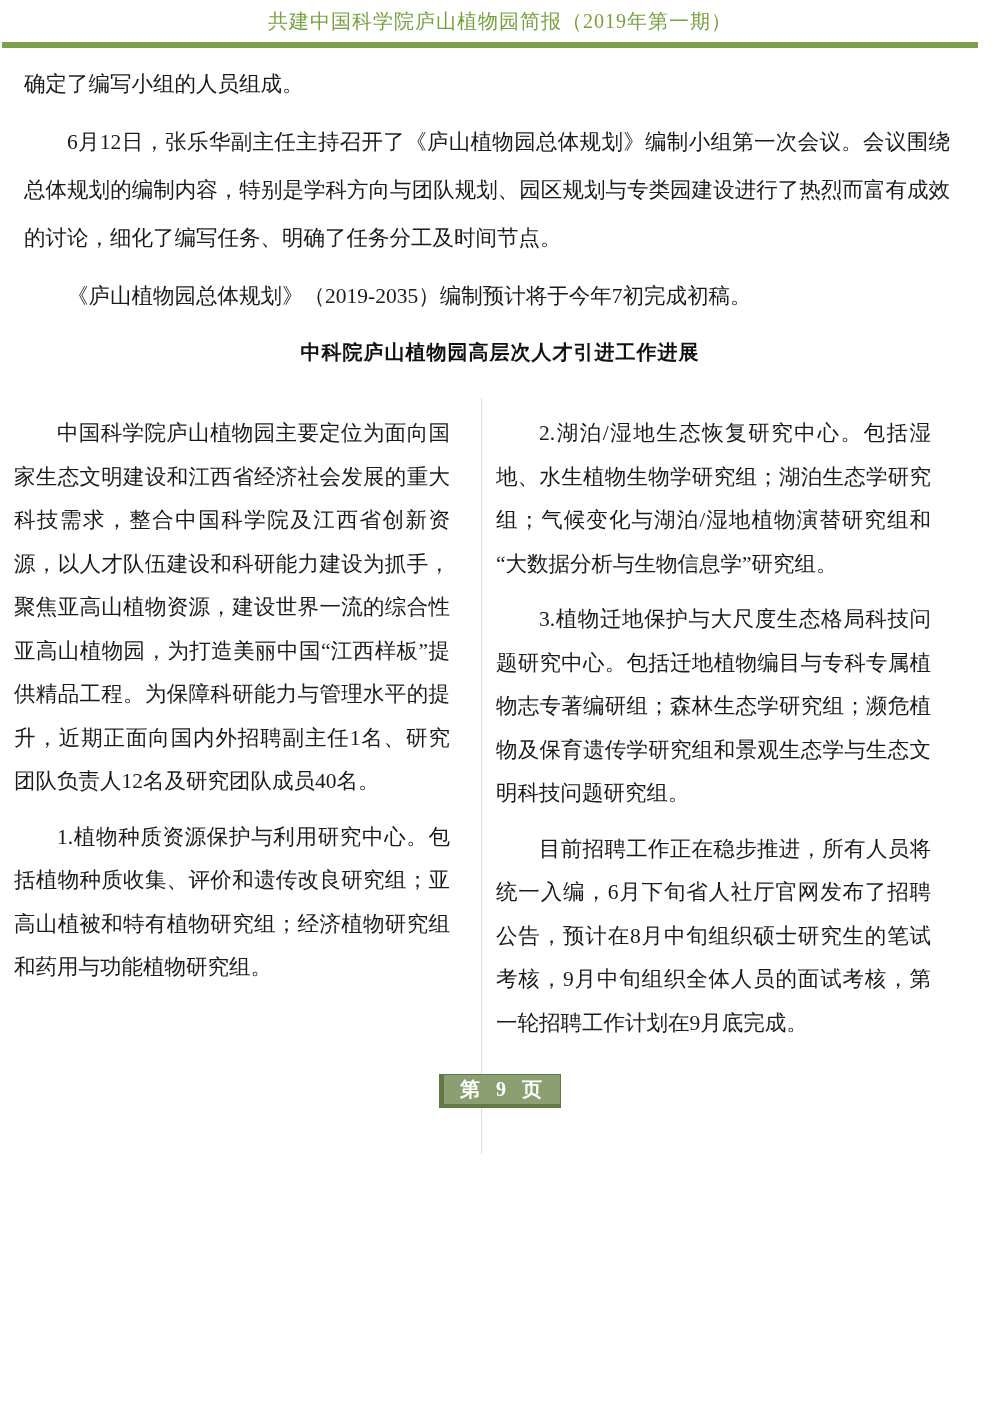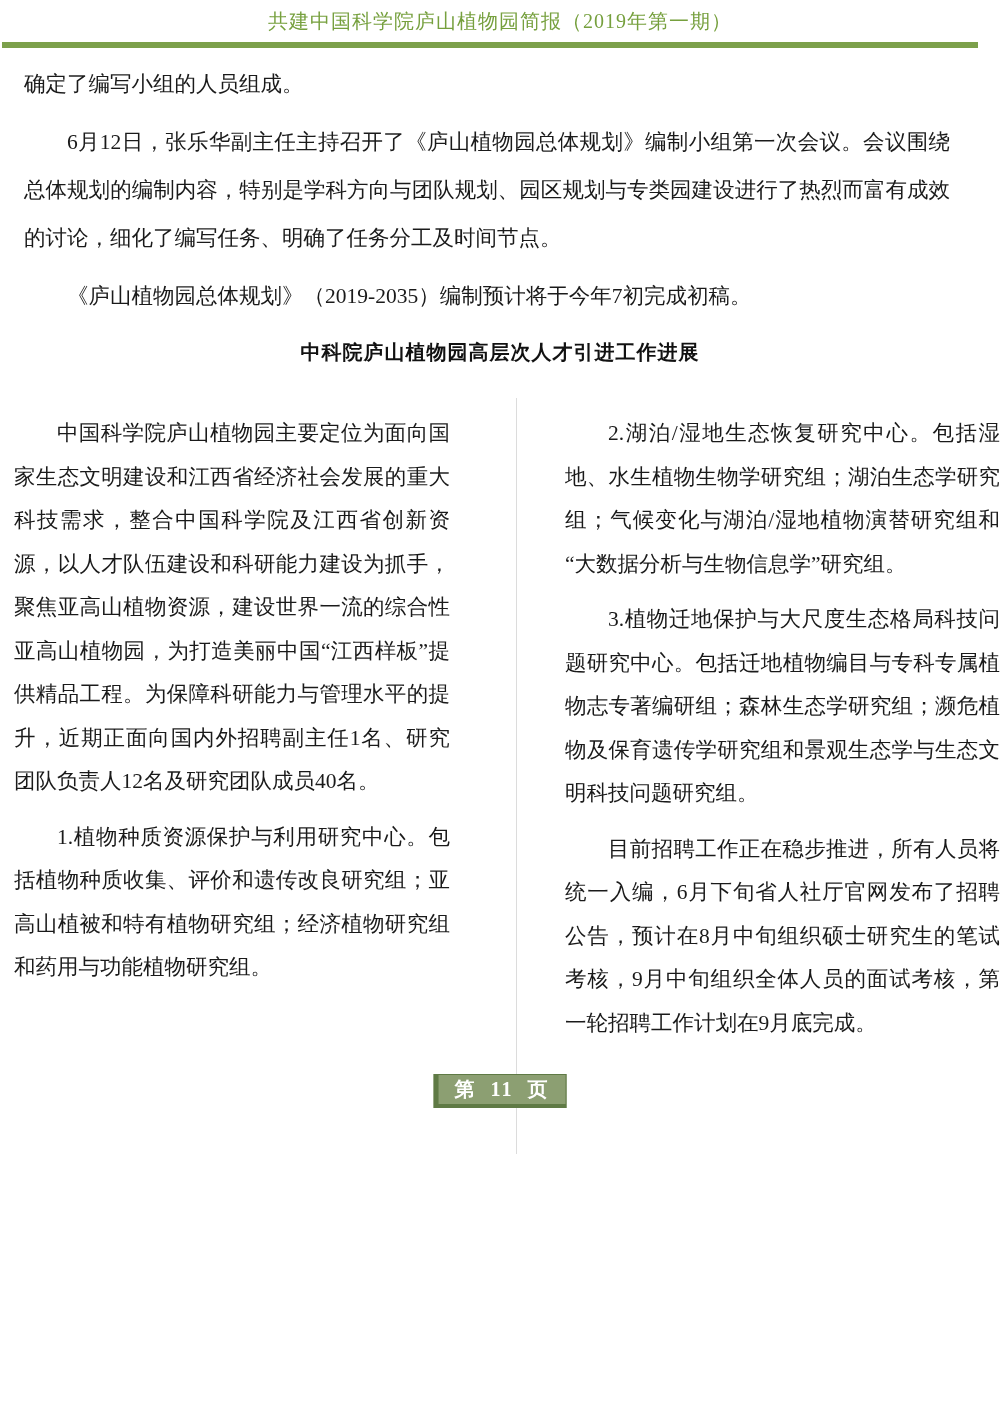--- a/index.html
+++ b/index.html
@@ -50,21 +50,20 @@
     font-weight: 700;
     font-size: 20px;
     line-height: 36px;
     letter-spacing: 1px;
     color: #111111;
   }
   .columns {
     display: flex;
     align-items: flex-start;
     margin: 28px 0 0 14px;
-    justify-content: space-between;
   }
   .col-left {
     width: 436px;
     padding-top: 14px;
   }
   .col-divider {
     width: 1px;
     height: 795px;
     margin-left: 31px;
     background: var(--divider, #dcdcdc);
@@ -129,16 +128,16 @@
     </div>
     <div class="col-divider"></div>
     <div class="col-right">
       <p>2.湖泊/湿地生态恢复研究中心。包括湿地、水生植物生物学研究组；湖泊生态学研究组；气候变化与湖泊/湿地植物演替研究组和“大数据分析与生物信息学”研究组。</p>
       <p>3.植物迁地保护与大尺度生态格局科技问题研究中心。包括迁地植物编目与专科专属植物志专著编研组；森林生态学研究组；濒危植物及保育遗传学研究组和景观生态学与生态文明科技问题研究组。</p>
       <p>目前招聘工作正在稳步推进，所有人员将统一入编，6月下旬省人社厅官网发布了招聘公告，预计在8月中旬组织硕士研究生的笔试考核，9月中旬组织全体人员的面试考核，第一轮招聘工作计划在9月底完成。</p>
     </div>
   </div>
 
   <div class="page-footer">
-    <span class="page-number-badge">第  11  页</span>
+    <span class="page-number-badge">第  9  页</span>
   </div>
 
 </div>
 
 </body></html>

